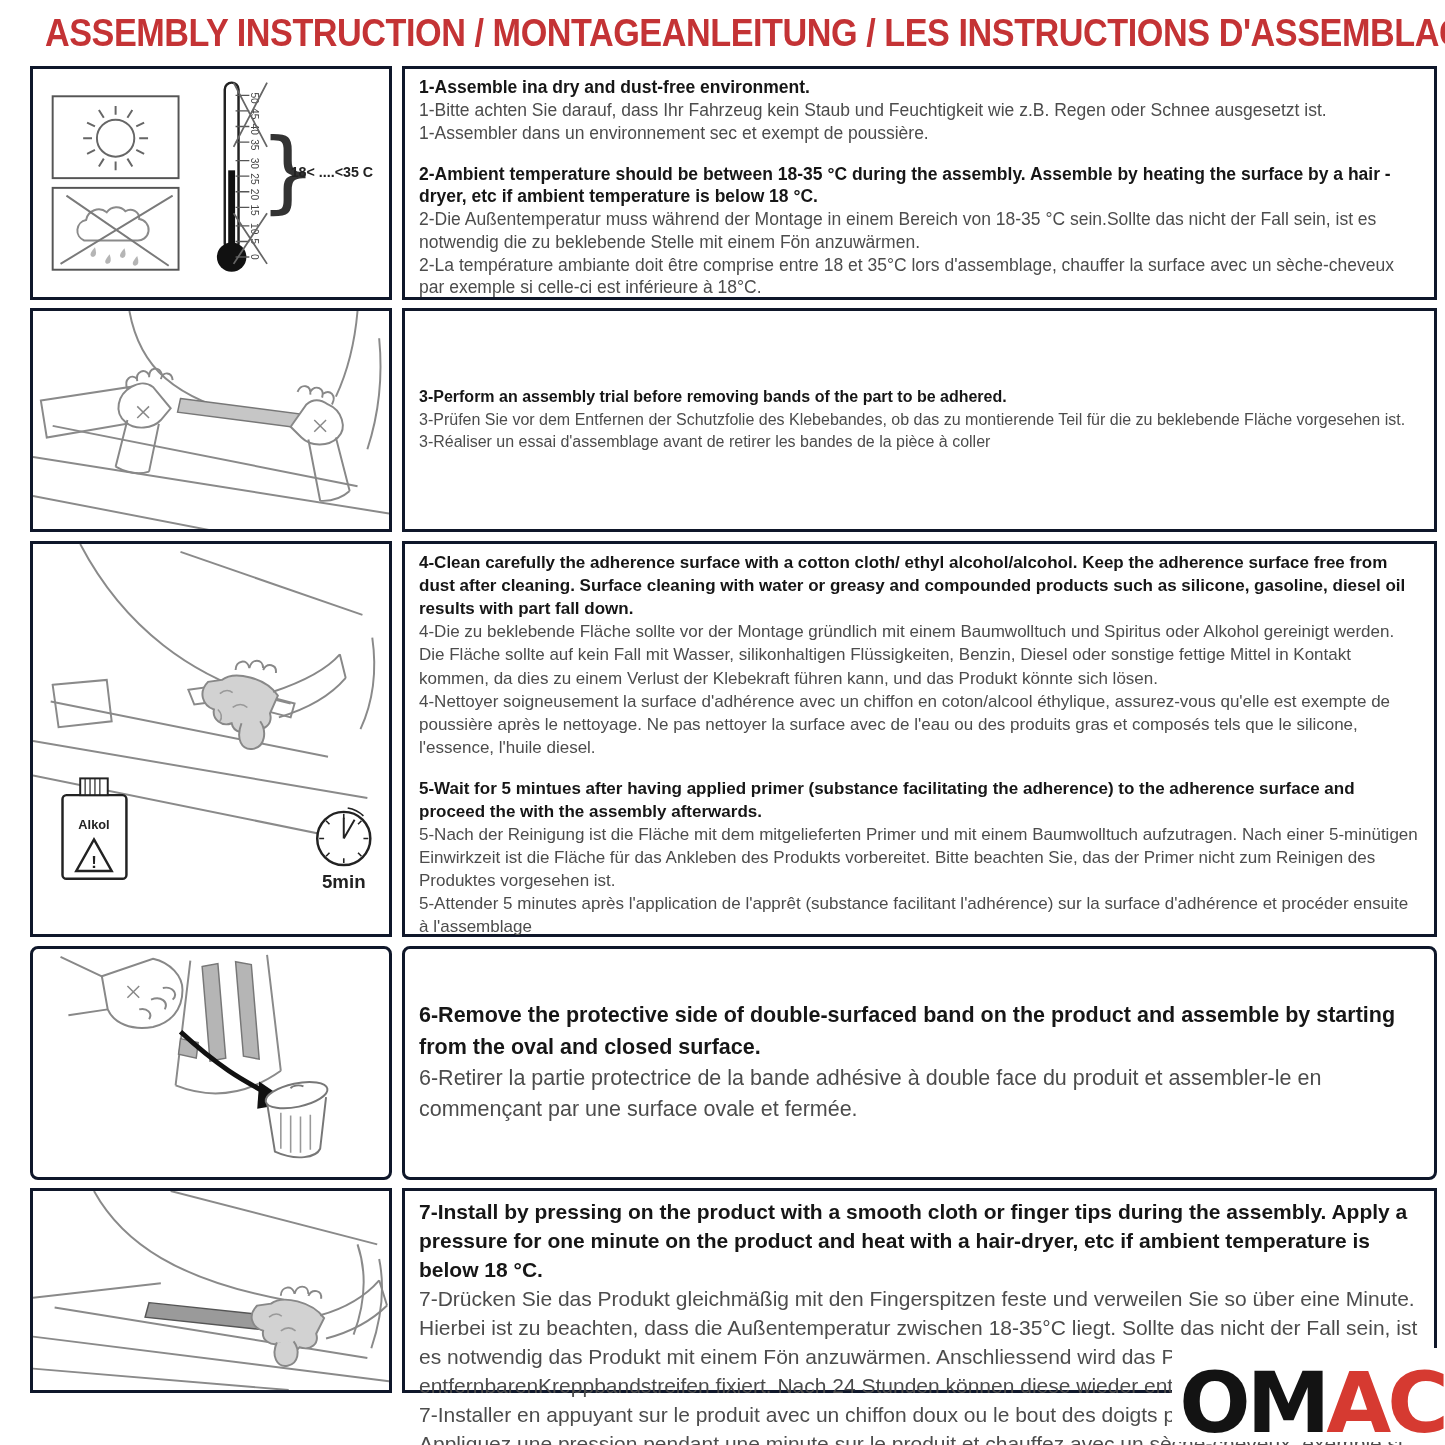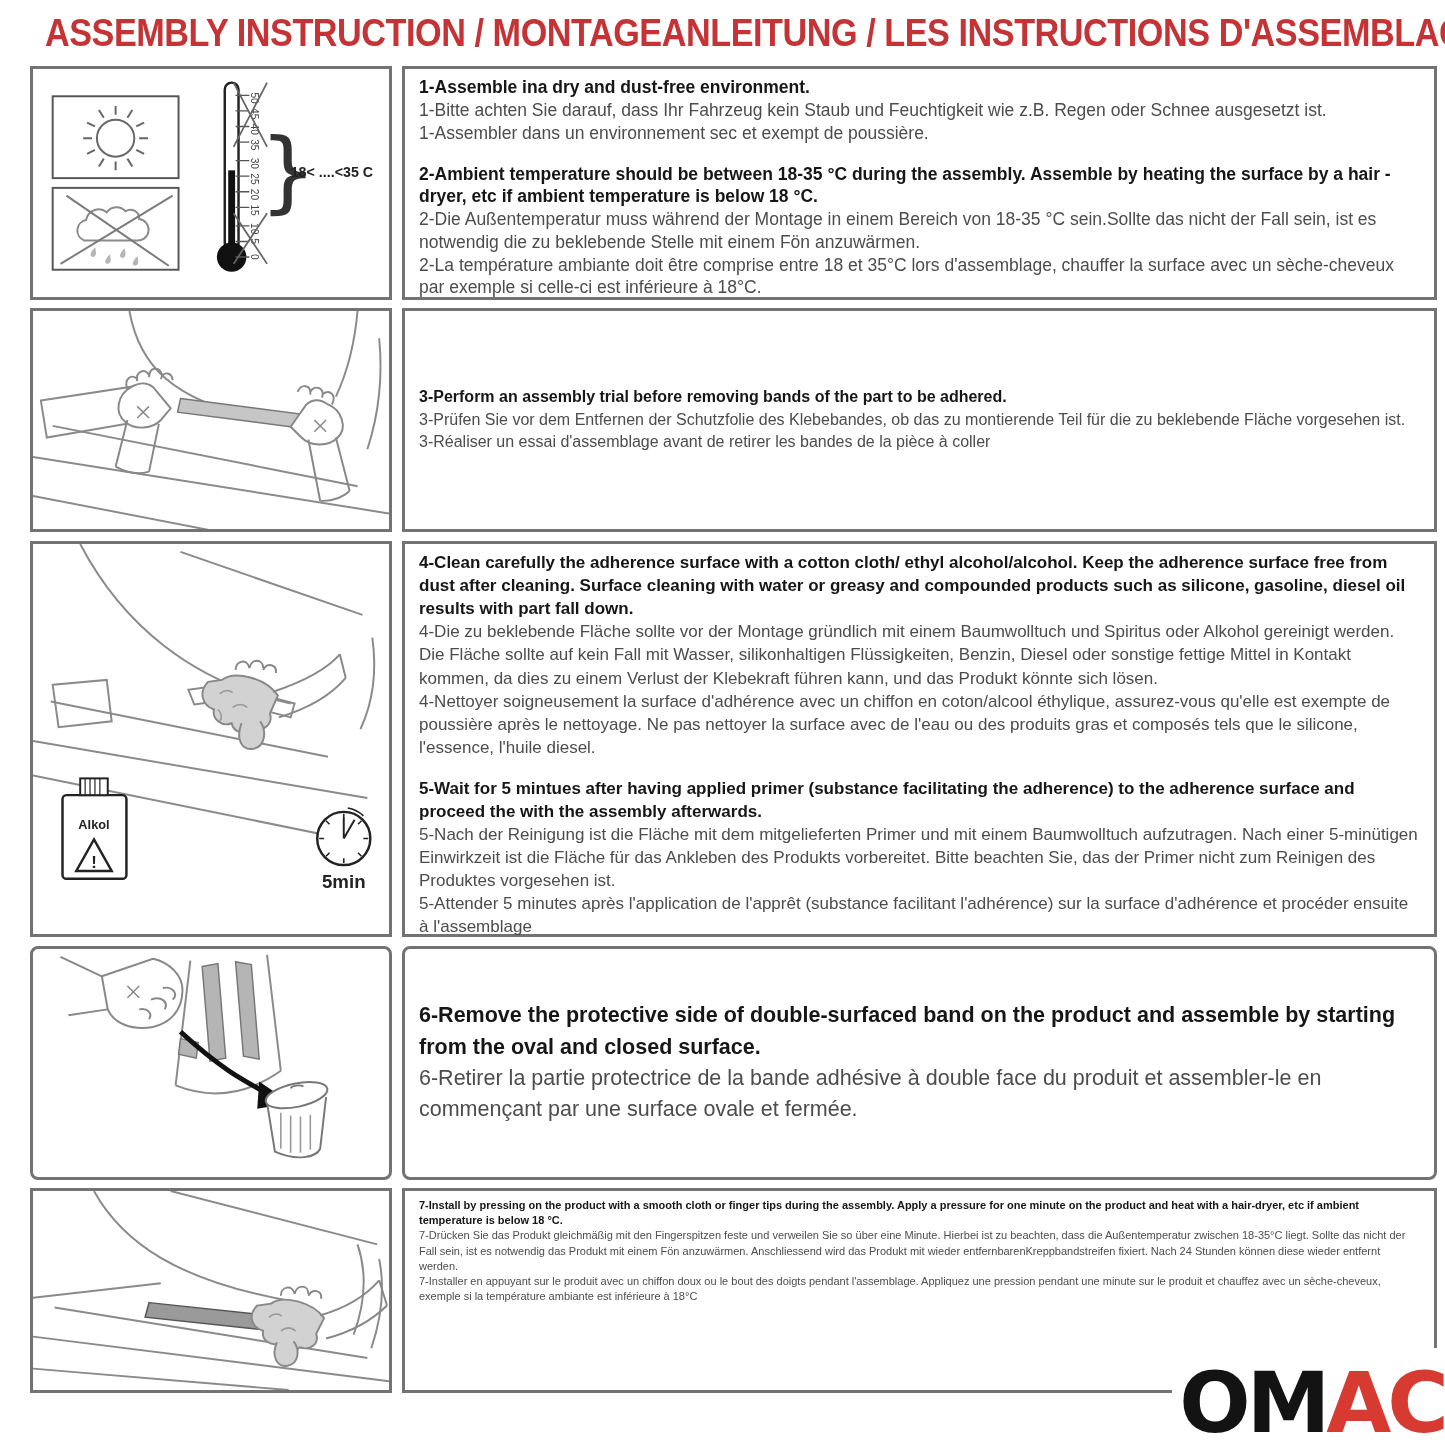--- a/index.html
+++ b/index.html
@@ -1,32 +1,32 @@
 <!DOCTYPE html>
 <html><head>
 <meta charset="utf-8">
 <style>
   html,body{margin:0;padding:0;background:#fff;}
   body{width:1445px;height:1445px;position:relative;font-family:"Liberation Sans",sans-serif;overflow:hidden;}
   .title{position:absolute;left:45px;top:12px;font-size:38px;font-weight:bold;color:#c43335;
          white-space:nowrap;transform:scaleX(0.9);transform-origin:left top;letter-spacing:-0.5px;}
-  .box{position:absolute;border:3px solid #737373;background:#fff;box-sizing:border-box;}
+  .box{position:absolute;border:3px solid #0f172a;background:#fff;box-sizing:border-box;}
   .img-box{left:30px;width:362px;}
   .txt-box{left:402px;width:1035px;padding:7px 14px;color:#4c4c4c;}
   .txt-box.center{display:flex;flex-direction:column;justify-content:center;}
   .r1{top:66px;height:234px;}
   .r2{top:308px;height:224px;}
   .r3{top:541px;height:396px;}
   .r4{top:946px;height:234px;border-radius:8px;}
   .r5{top:1188px;height:205px;}
   .f1{font-size:17.5px;line-height:1.3;}
   .f2{font-size:16px;line-height:1.42;}
   .f3{font-size:17px;line-height:1.36;}
   .f4{font-size:21.5px;line-height:1.46;}
-  .f5{font-size:11px;line-height:1.38;}
+  .f5{font-size:21px;line-height:1.38;}
   p{margin:0;}
   .b{font-weight:bold;color:#161616;}
   .gap{margin-top:1.05em;}
   svg{display:block;width:100%;height:100%;}
   .logo{position:absolute;left:1172px;top:1348px;width:273px;height:94px;background:#fff;
         display:flex;align-items:flex-end;justify-content:flex-end;
         font-family:"DejaVu Sans",sans-serif;font-weight:bold;font-size:84px;line-height:0.92;letter-spacing:-4px;}
   .logo .blk{color:#131313;}
   .logo .red{color:#d63a31;}
   .lbl{font-weight:bold;fill:#222;}

